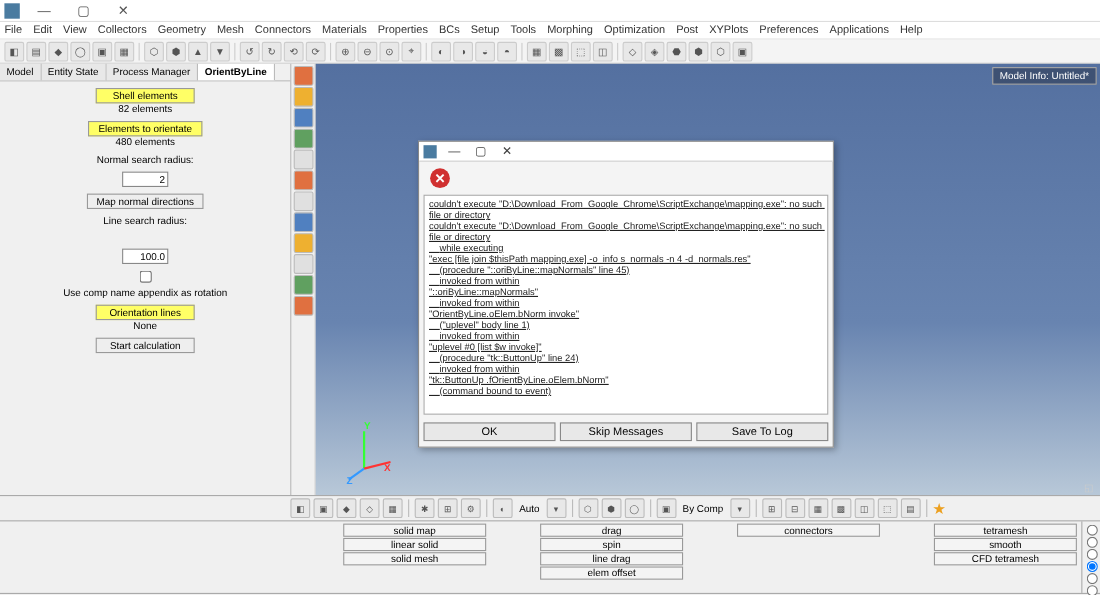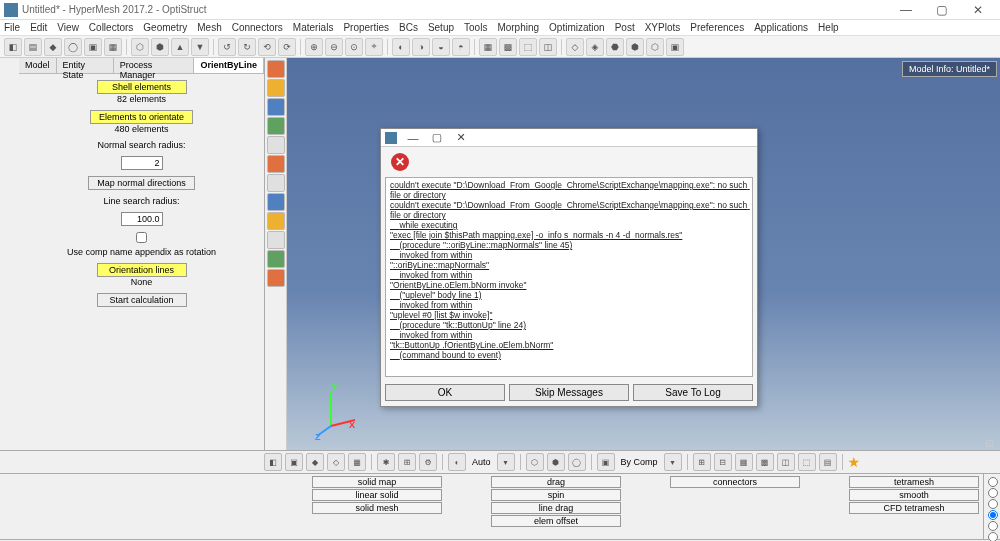--- a/index.html
+++ b/index.html
@@ -8,21 +8,21 @@
 .titlebar .icon { width:14px; height:14px; background:#4a7ba0; margin-right:4px; }
 .titlebar .title { color:#666; flex:1; }
 .titlebar .wc { display:flex; }
 .titlebar .wc span { width:36px; text-align:center; color:#555; cursor:default; font-size:12px; }
 .menubar { height:16px; background:#fff; display:flex; align-items:center; padding:0 4px; gap:10px; color:#333; border-bottom:1px solid #e0e0e0; }
 .menubar span { cursor:default; }
 .toolbar { height:22px; background:#f4f4f4; border-bottom:1px solid #ccc; display:flex; align-items:center; padding:0 4px; gap:2px; }
 .toolbar .tb { width:18px; height:18px; background:#e8e8e8; border:1px solid #ccc; border-radius:2px; display:flex; align-items:center; justify-content:center; font-size:9px; color:#555; }
 .toolbar .sep { width:1px; height:16px; background:#ccc; margin:0 2px; }
 .main { display:flex; height:392px; }
-.left { width:265px; background:#f0f0f0; border-right:1px solid #aaa;padding-left:19px; }
+.left { width:265px; background:#f0f0f0; border-right:1px solid #aaa; }
 .tabs { display:flex; border-bottom:1px solid #bbb; font-size:9px; height:16px; }
 .tabs .tab { padding:2px 6px; border-right:1px solid #bbb; background:#e8e8e8; cursor:default; }
 .tabs .tab.active { background:#fff; font-weight:bold; }
 .panel { padding:6px 12px; }
 .panel .row { display:flex; align-items:center; margin-bottom:6px; justify-content:space-between;flex-direction:column; }
 .panel .btn-y { background:#ffff66; border:1px solid #999; padding:1px 8px; min-width:90px; text-align:center; font-size:9px; cursor:default; }
 .panel .val { font-size:9px; }
 .panel .lbl { font-size:9px; }
 .panel .inp { width:42px; height:14px; border:1px solid #888; background:#fff; text-align:right; padding:0 2px; font-size:9px; }
 .panel .btn-g { background:#eee; border:1px solid #999; padding:1px 8px; min-width:90px; text-align:center; font-size:9px; cursor:default; }
@@ -68,21 +68,20 @@
 .radio-panel .rrow input { width:10px; height:10px; }
 .status { height:14px; background:#f0f0f0; border-top:1px solid #aaa; display:flex; align-items:center; padding:0 6px; font-size:9px; color:#333; }
 .status .sp { margin-left:auto; display:flex; gap:8px; align-items:center; }
 .status .sbox { border:1px solid #888; padding:0 8px; background:#fff; }
 </style>
 </head>
 <body>
 
 <div class="titlebar">
   <div class="icon"></div>
-  <div class="title">Untitled* - HyperMesh 2017.2 - OptiStruct</div>
   <div class="wc">
     <span>—</span>
     <span>▢</span>
     <span>✕</span>
   </div>
 </div>
 
 <div class="menubar">
   <span>File</span>
   <span>Edit</span>
@@ -163,21 +162,21 @@
         <div class="btn-y">Elements to orientate</div>
         <div class="val">480 elements</div>
       </div>
       <div class="row" style="justify-content:flex-end; gap:6px;">
         <span class="lbl">Normal search radius:</span>
         <input class="inp" value="2" style="">
       </div>
       <div class="row" style="justify-content:flex-end;">
         <div class="btn-g">Map normal directions</div>
       </div>
-      <div class="row" style="justify-content:flex-end; gap:6px;">
+      <div class="row" style="justify-content:flex-end; gap:20px;">
         <span class="lbl">Line search radius:</span>
         <input class="inp" value="100.0" style="">
       </div>
       <div class="row chk">
         <input type="checkbox" style="">
         <span class="lbl">Use comp name appendix as rotation</span>
       </div>
       <div class="row">
         <div class="btn-y">Orientation lines</div>
         <div class="val">None</div>

